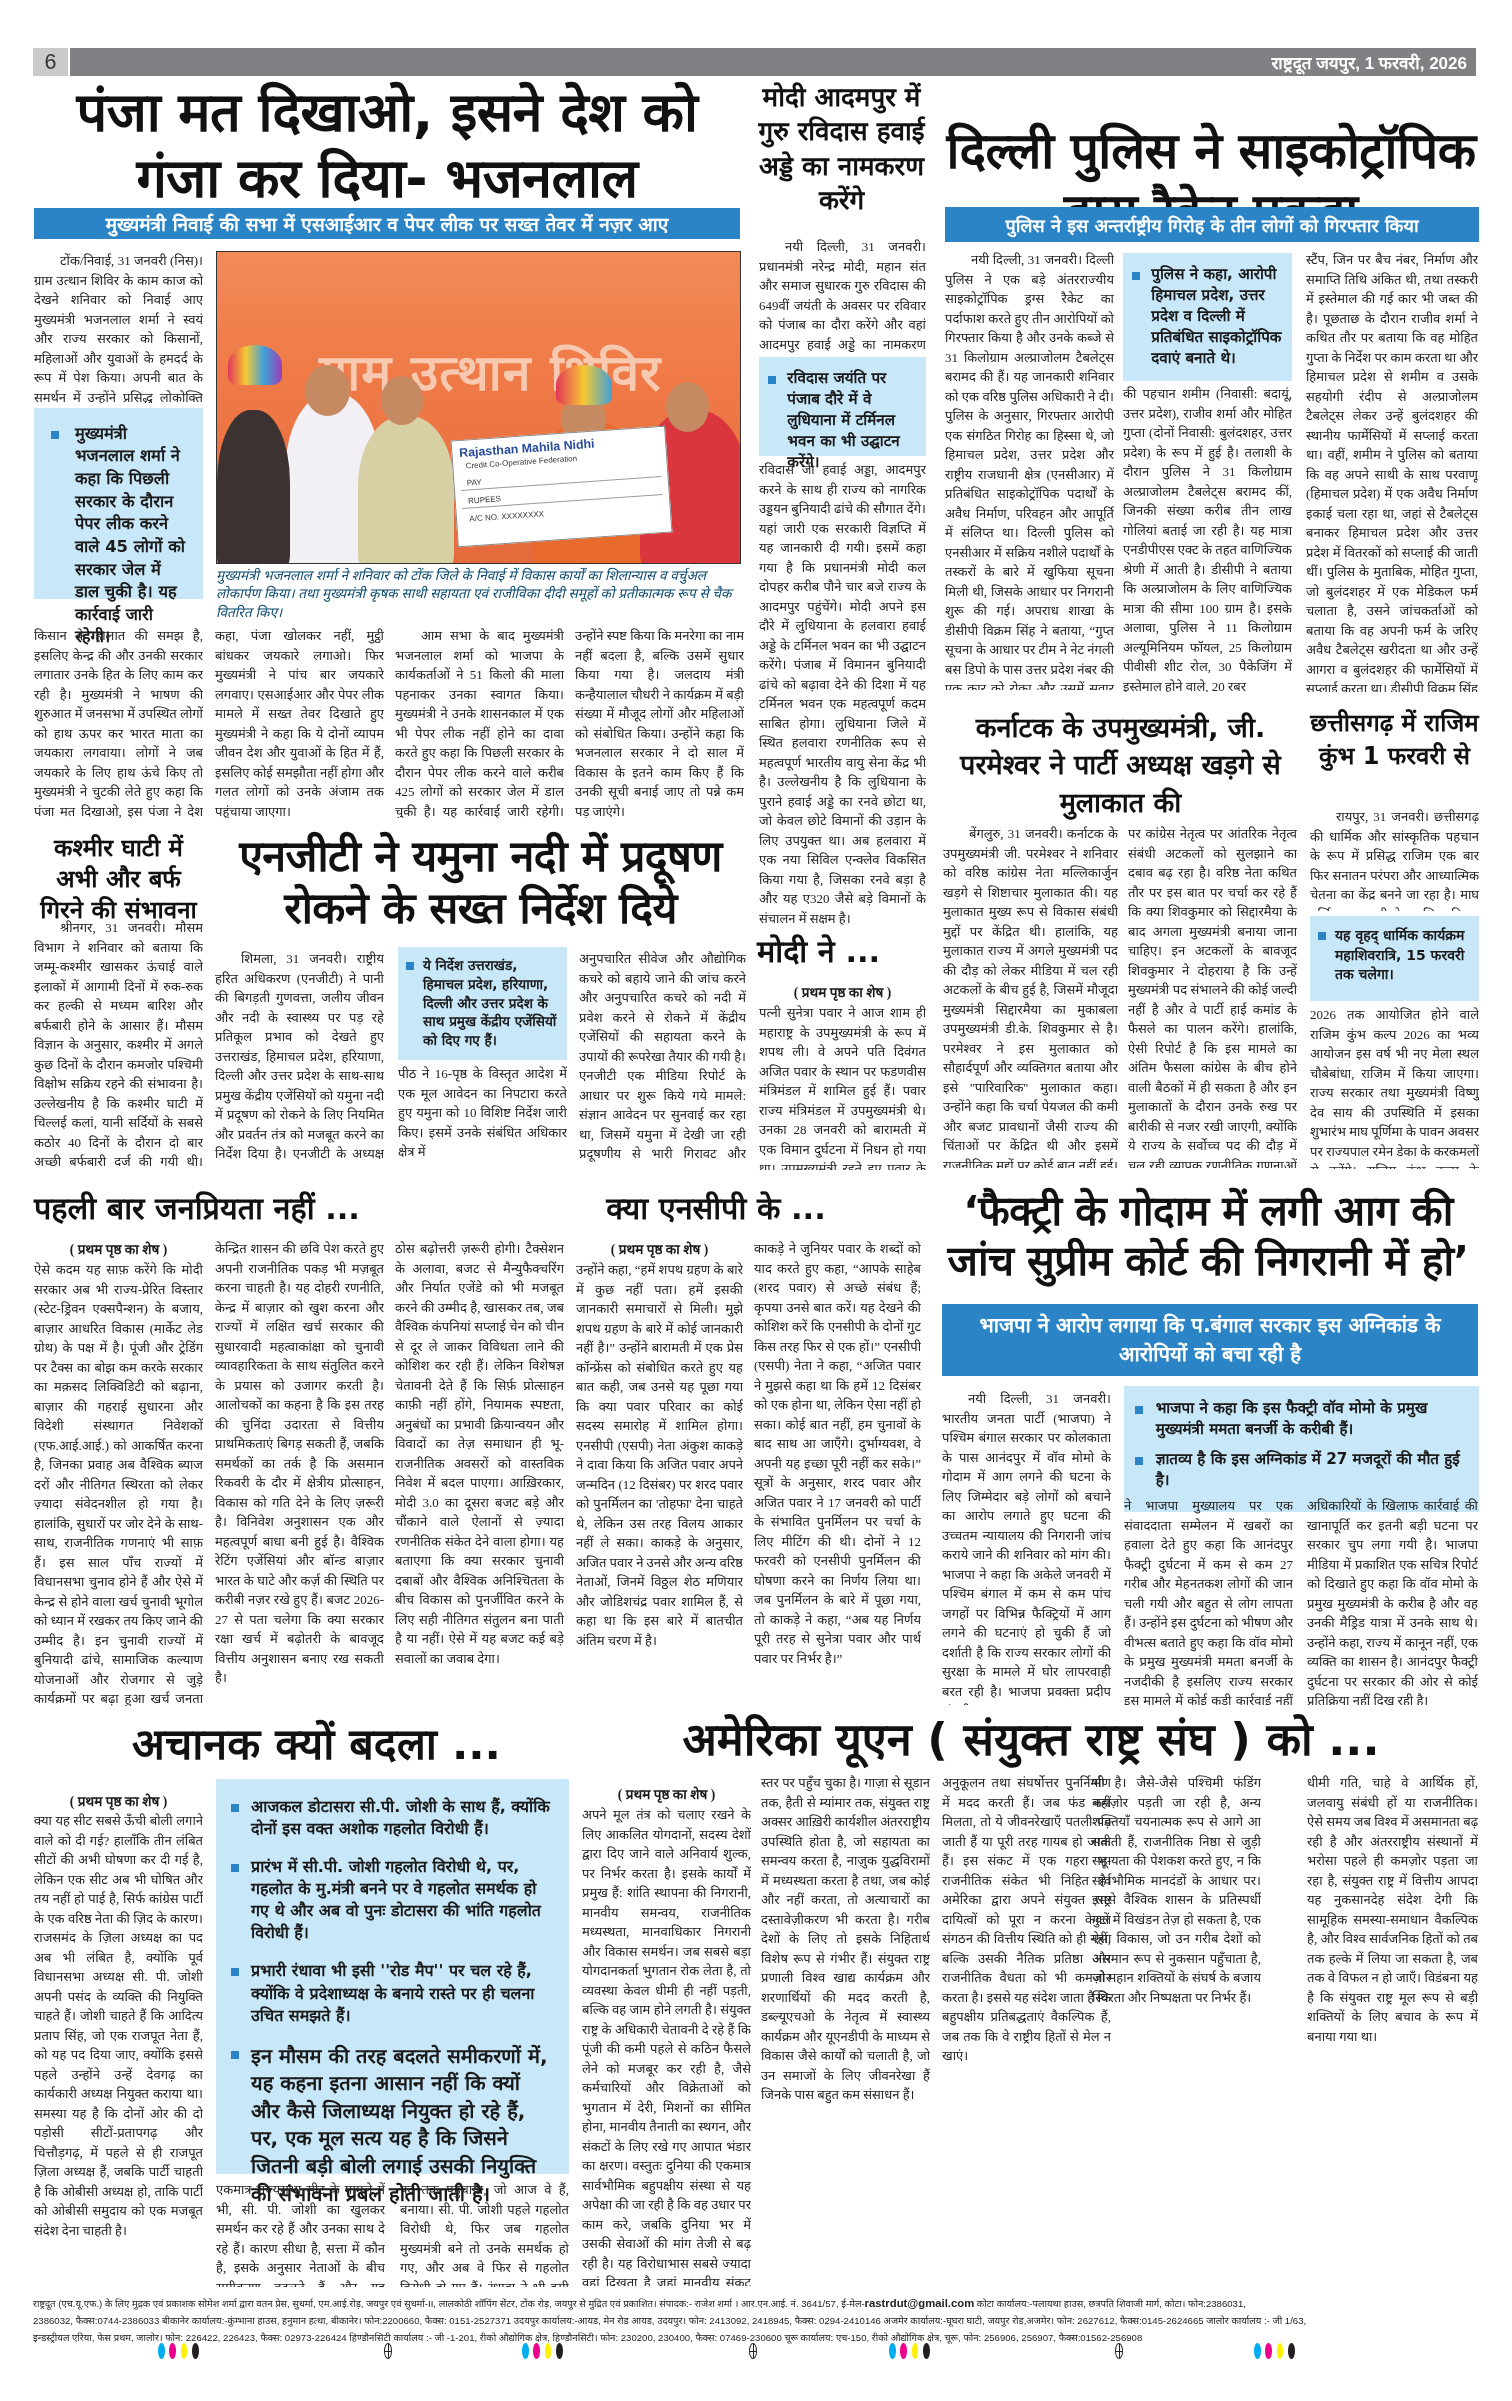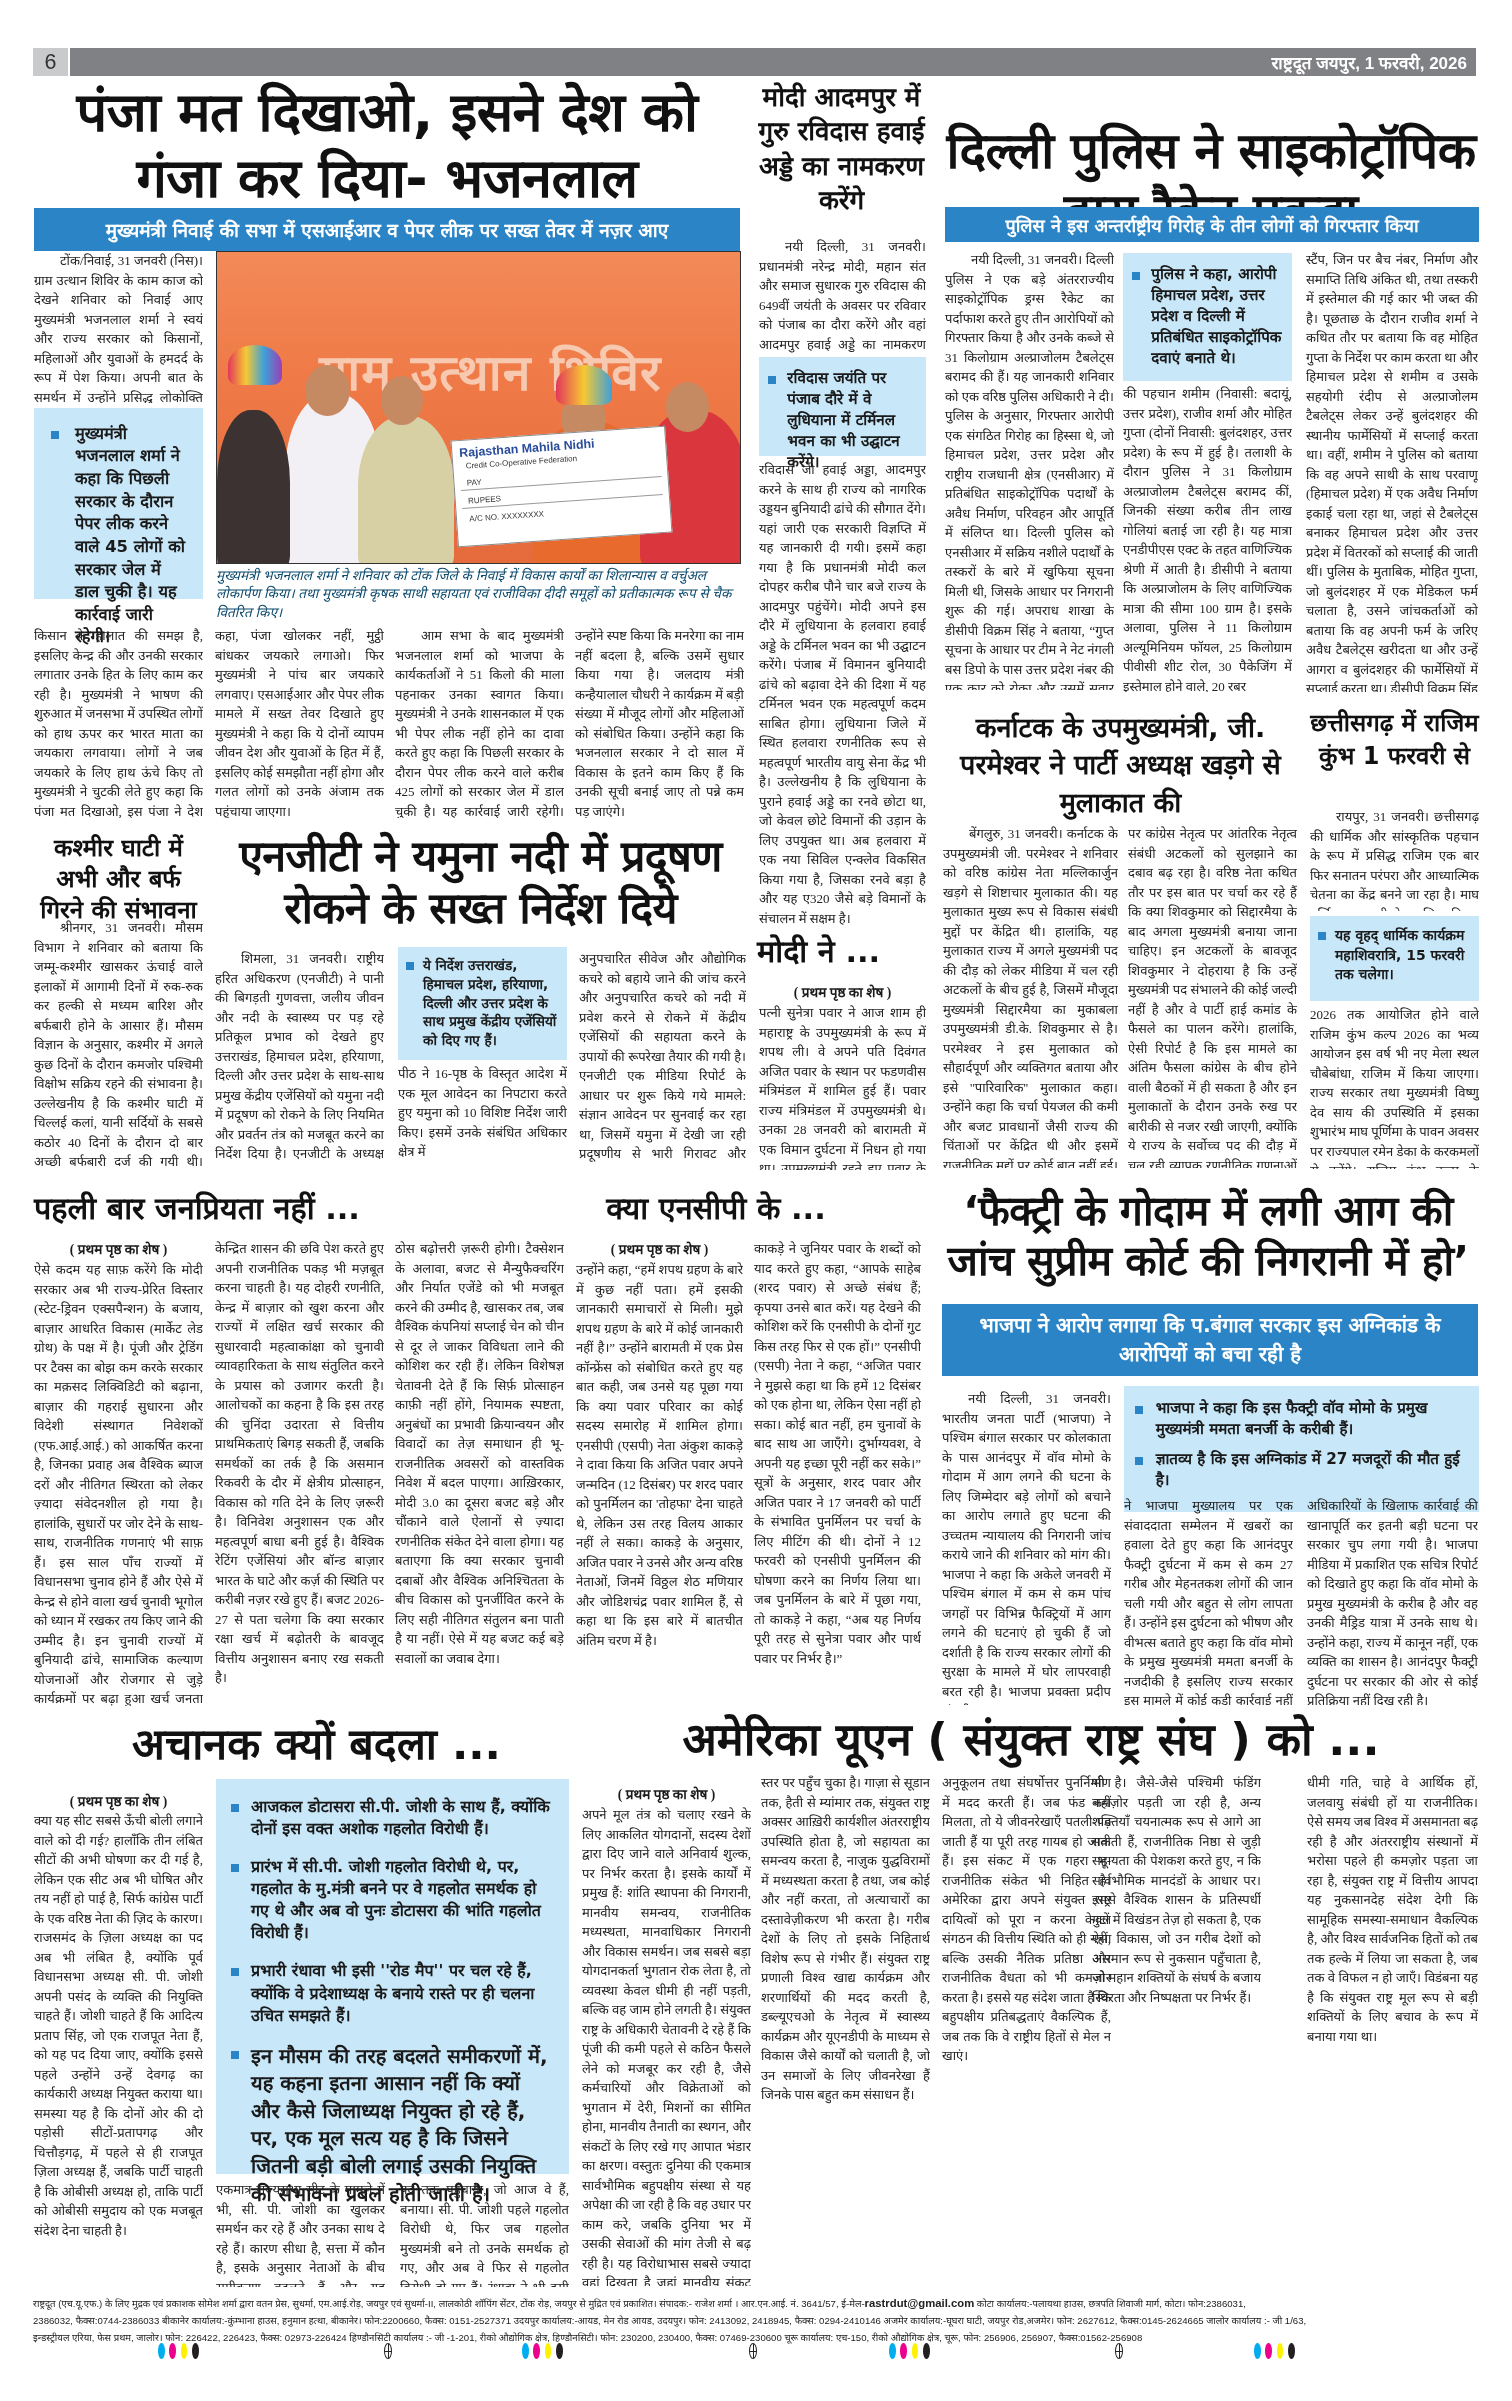--- a/index.html
+++ b/index.html
@@ -41,21 +41,21 @@
 <body>
 
 <div class="abs headerbar"></div>
 <div class="abs pagenum">6</div>
 <div class="abs masthead">राष्ट्रदूत जयपुर, 1 फरवरी, 2026</div>
 
 <div class="abs head-xl" style="left:34px; top:80px; width:706px; font-size:54px;">
   <div>पंजा मत दिखाओ, इसने देश को</div>
   <div>गंजा कर दिया- भजनलाल</div>
 </div>
-<div class="abs blue-strap" style="left:34px; top:208px; width:706px; height:43px; font-size:19px;">मुख्यमंत्री निवाई की सभा में एसआईआर व पेपर लीक पर सख्त तेवर में नज़र आए</div>
+<div class="abs blue-strap" style="left:34px; top:208px; width:706px; height:31px; font-size:19px;">मुख्यमंत्री निवाई की सभा में एसआईआर व पेपर लीक पर सख्त तेवर में नज़र आए</div>
 
 <div class="abs col" style="left:34px; top:251px; width:169px; height:152px;">
   <p>टोंक/निवाई, 31 जनवरी (निस)। ग्राम उत्थान शिविर के काम काज को देखने शनिवार को निवाई आए मुख्यमंत्री भजनलाल शर्मा ने स्वयं और राज्य सरकार को किसानों, महिलाओं और युवाओं के हमदर्द के रूप में पेश किया। अपनी बात के समर्थन में उन्होंने प्रसिद्ध लोकोक्ति “जाके पैर न फटी बिवाई, वो क्या जाने पीर पराई” का जिक्र करते हुए कहा कि उन्हें गरीब और</p>
 </div>
 <div class="abs callout" style="left:34px; top:408px; width:169px; height:191px;">
   <div class="item" style="font-size:16.4px;">
     <span class="bullet-sq"></span>
     <span>मुख्यमंत्री भजनलाल शर्मा ने कहा कि पिछली सरकार के दौरान पेपर लीक करने वाले 45 लोगों को सरकार जेल में डाल चुकी है। यह कार्रवाई जारी रहेगी।</span>
   </div>
 </div>

